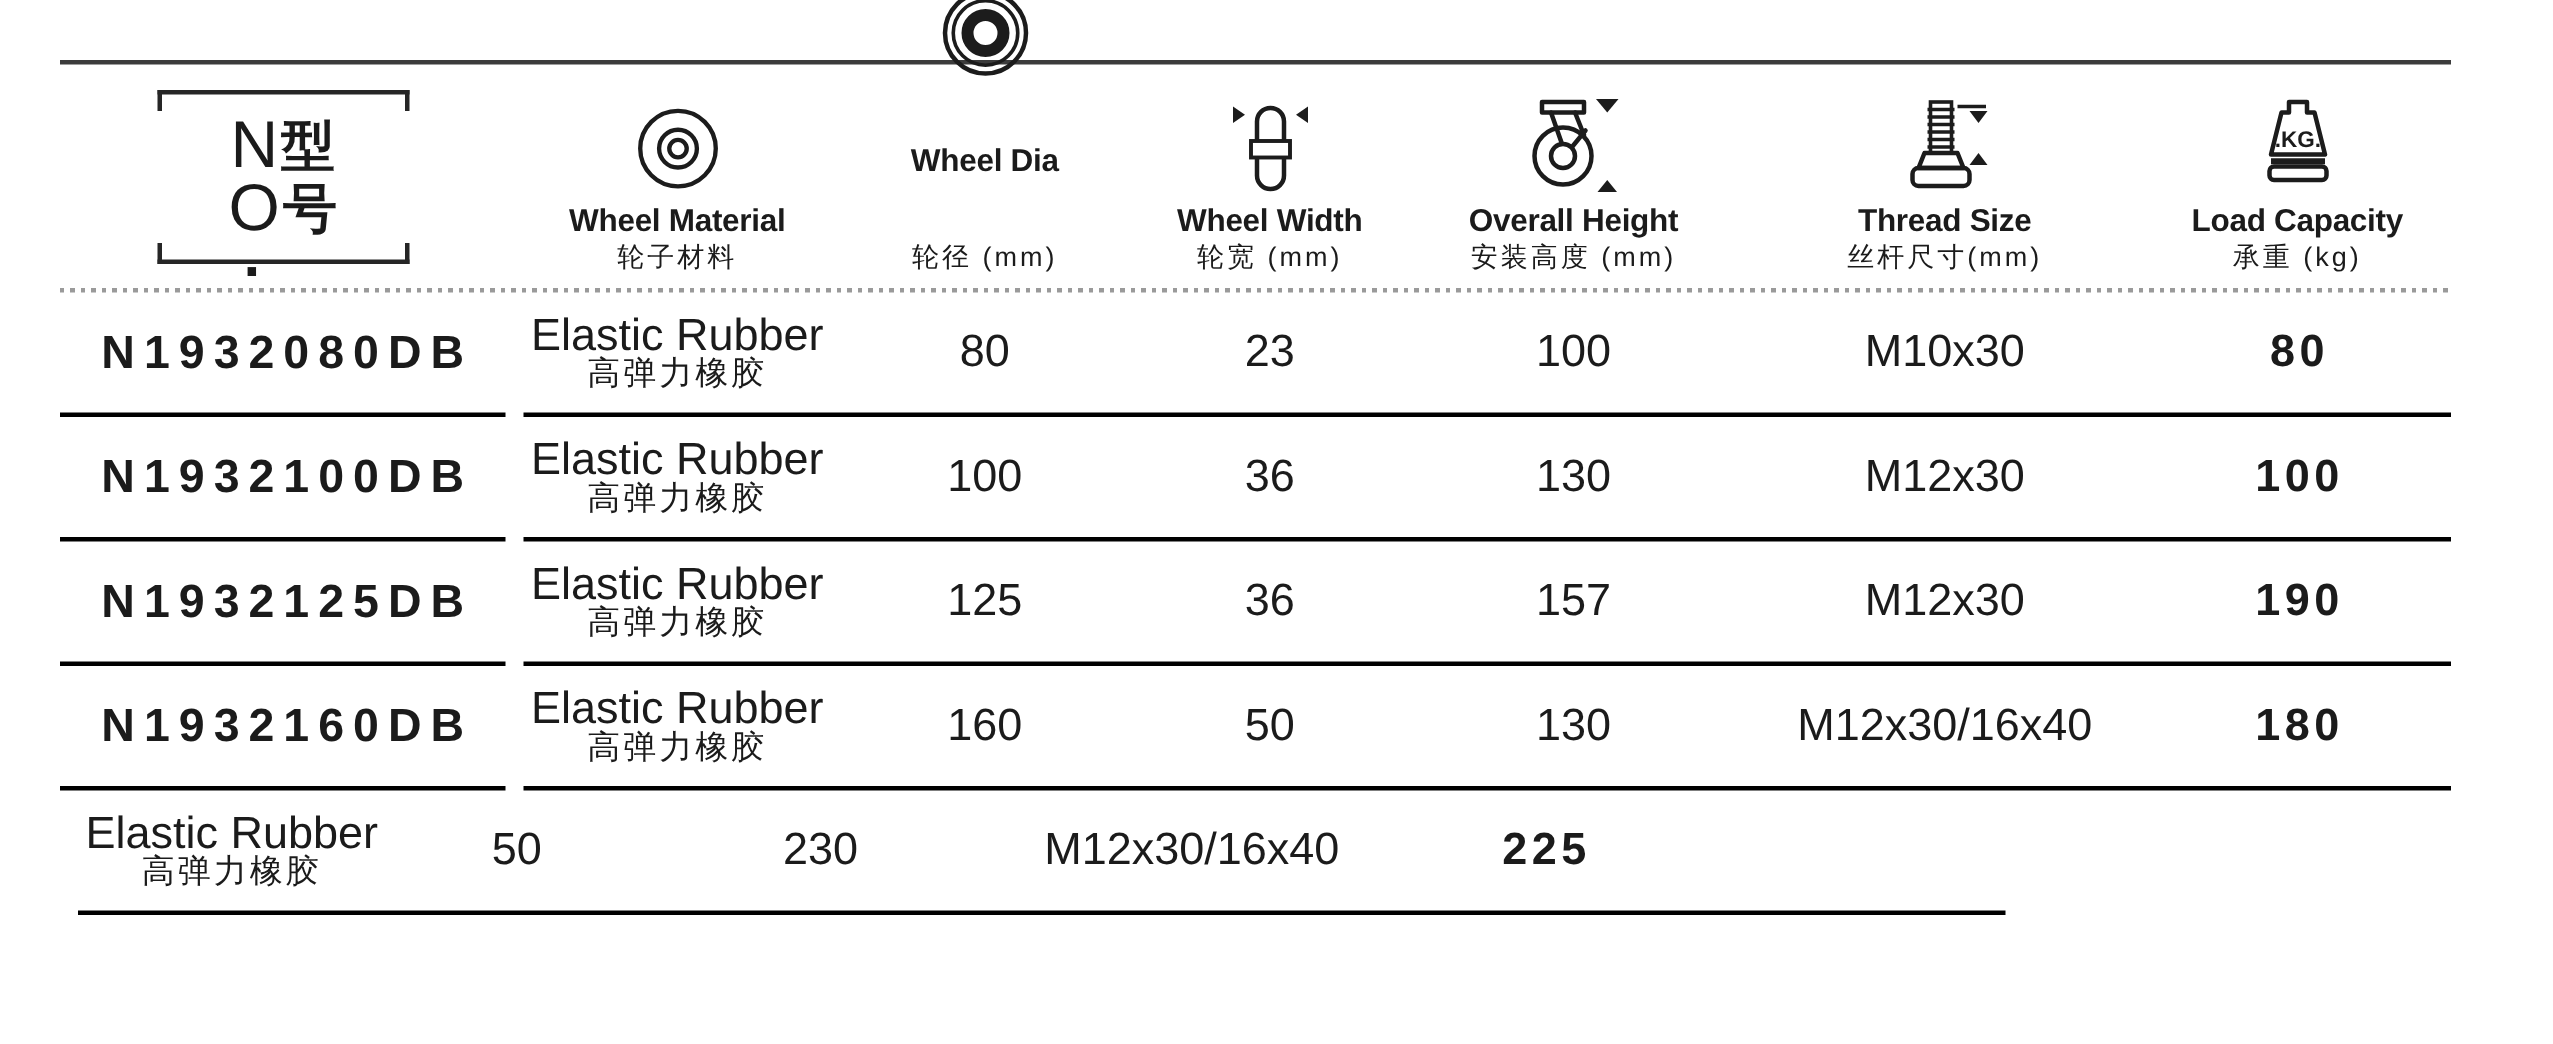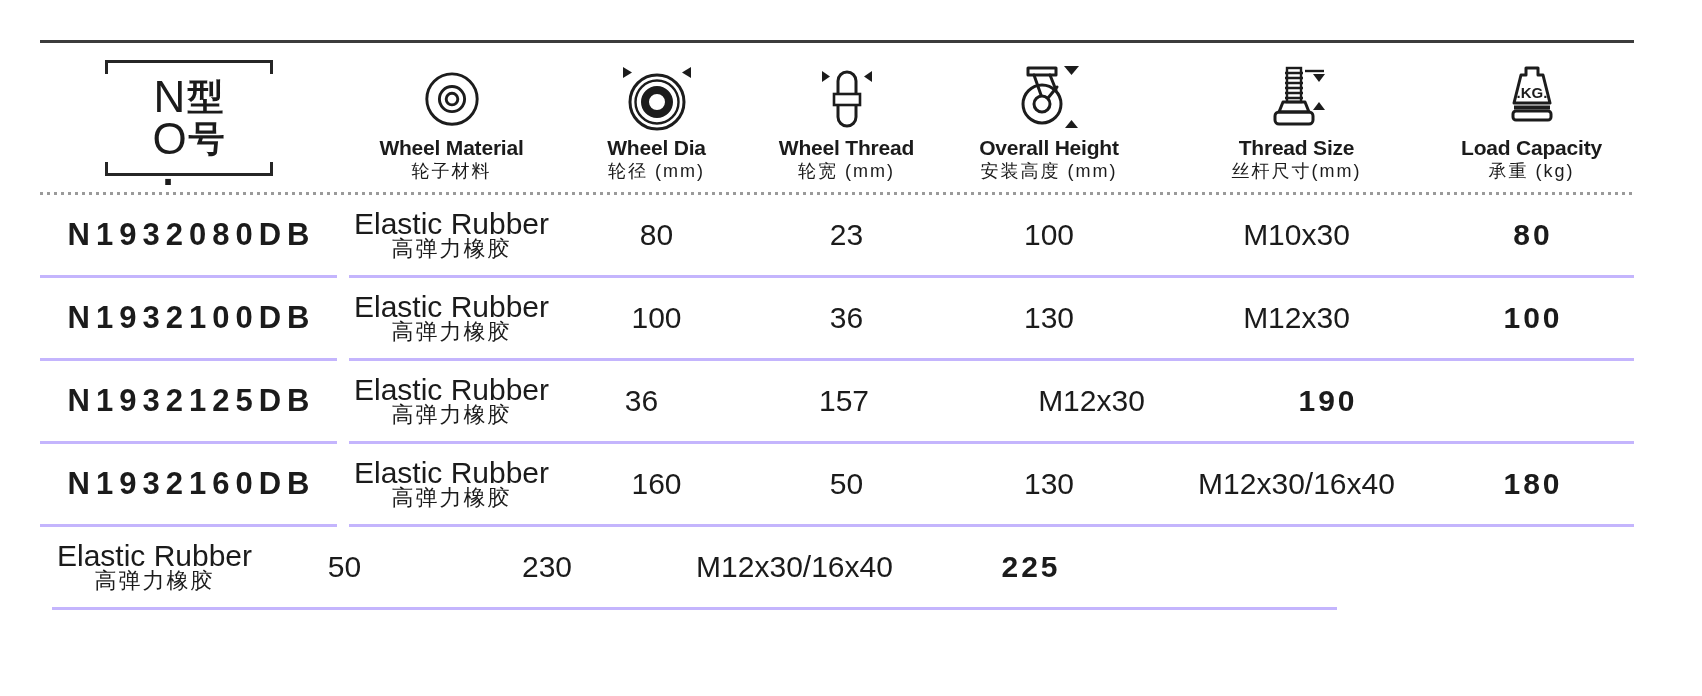--- a/index.html
+++ b/index.html
@@ -13,21 +13,21 @@
   .dotted-line {
     height:3px; margin-top:0;
     background:repeating-linear-gradient(90deg,#9a9a9a 0 3px,transparent 3px 7px);
   }
   .row { display:flex; align-items:stretch; }
   
   .c-model { width:297px; }
   .c-gap   { width:12px; }
   .rest    { width:1285px; display:flex; }
   .c-material { width:205px; }
-  .c-dia      { width:205px; }
+  .c-dia      { width:205px;gap:40px; }
   .c-width    { width:175px; }
   .c-height   { width:230px; }
   .c-thread   { width:265px; }
   .c-load     { width:205px;text-align:center; }
 
   
   .header-row { height:149px; }
   .header-row .c-model { display:flex; align-items:center; justify-content:center; }
   .hcell { display:flex; flex-direction:column; align-items:center; justify-content:flex-end; padding-bottom:10px; }
   .hicon { height:78px; display:flex; align-items:flex-end; justify-content:center; margin-bottom:4px; }
@@ -40,21 +40,21 @@
   .no-bracket-bottom { height:11px; border-bottom:3px solid #262626; border-left:3px solid #262626; border-right:3px solid #262626; }
   .no-body { padding:2px 0; display:flex; flex-direction:column; align-items:center; }
   .no-line { display:flex; align-items:center; line-height:42px; }
   .no-latin { font-size:44px; font-weight:400; position:relative; }
   .no-dot { position:absolute; left:10px; bottom:-16px; font-size:40px; font-weight:bold; line-height:10px; }
   .no-cjk { font-size:36px; font-weight:600; margin-left:2px; }
 
   
   .data-row { height:83px; }
   .data-row .c-model,
-  .data-row .rest { border-bottom:3px solid #c4b5fd; }
+  .data-row .rest { border-bottom:3px solid #000000; }
   .cell { display:flex; flex-direction:column; align-items:center; justify-content:center; }
   .model-text { font-size:31px; font-weight:bold; letter-spacing:6px; text-indent:6px; white-space:nowrap; }
   .mat-en { font-size:30px; line-height:27px; }
   .mat-zh { font-size:22px; line-height:24px; letter-spacing:2px; }
   .val { font-size:30px; }
   .val-load { font-size:30px; font-weight:bold; letter-spacing:3px; text-indent:3px; }
 
   svg { display:block; }
   .st { stroke:#1c1c1c; fill:none; stroke-width:3; stroke-linejoin:round; stroke-linecap:round; }
   .st2 { stroke:#1c1c1c; fill:none; stroke-width:2.4; }
@@ -119,21 +119,21 @@
 
         <div class="c-width hcell">
           <div class="hicon">
             <svg width="64" height="66" viewBox="0 0 64 66">
               <polygon class="fillb" points="7,5 7,16 15,10.5"></polygon>
               <polygon class="fillb" points="57,5 57,16 49,10.5"></polygon>
               <rect class="st" x="23" y="6" width="18" height="54" rx="9"></rect>
               <rect x="19" y="28" width="26" height="11" fill="#ffffff" stroke="#1c1c1c" stroke-width="2.6"></rect>
             </svg>
           </div>
-          <div class="hen">Wheel Thread</div>
+          <div class="hen">Wheel Width</div>
           <div class="hzh">轮宽 (mm)</div>
         </div>
 
         <div class="c-height hcell">
           <div class="hicon">
             <svg width="70" height="70" viewBox="0 0 70 70">
               <polygon class="fillb" points="50,4 65,4 57.5,13"></polygon>
               <polygon class="fillb" points="51,66 64,66 57.5,58"></polygon>
               <rect class="st" x="14" y="6" width="28" height="7"></rect>
               <path class="st" d="M20,13 L27,33"></path>
@@ -240,20 +240,23 @@
     <div class="row data-row">
       <div class="c-model cell">
         <span class="model-text">N1932125DB</span>
       </div>
       <div class="c-gap"></div>
       <div class="rest">
         <div class="c-material cell">
           <span class="mat-en">Elastic Rubber</span>
           <span class="mat-zh">高弹力橡胶</span>
         </div>
+        <div class="c-dia cell">
+            <span class="val">125</span>
+          </div>
         <div class="c-width cell">
             <span class="val">36</span>
           </div>
         <div class="c-height cell">
             <span class="val">157</span>
           </div>
         <div class="c-thread cell">
             <span class="val">M12x30</span>
           </div>
         <div class="c-load cell">

